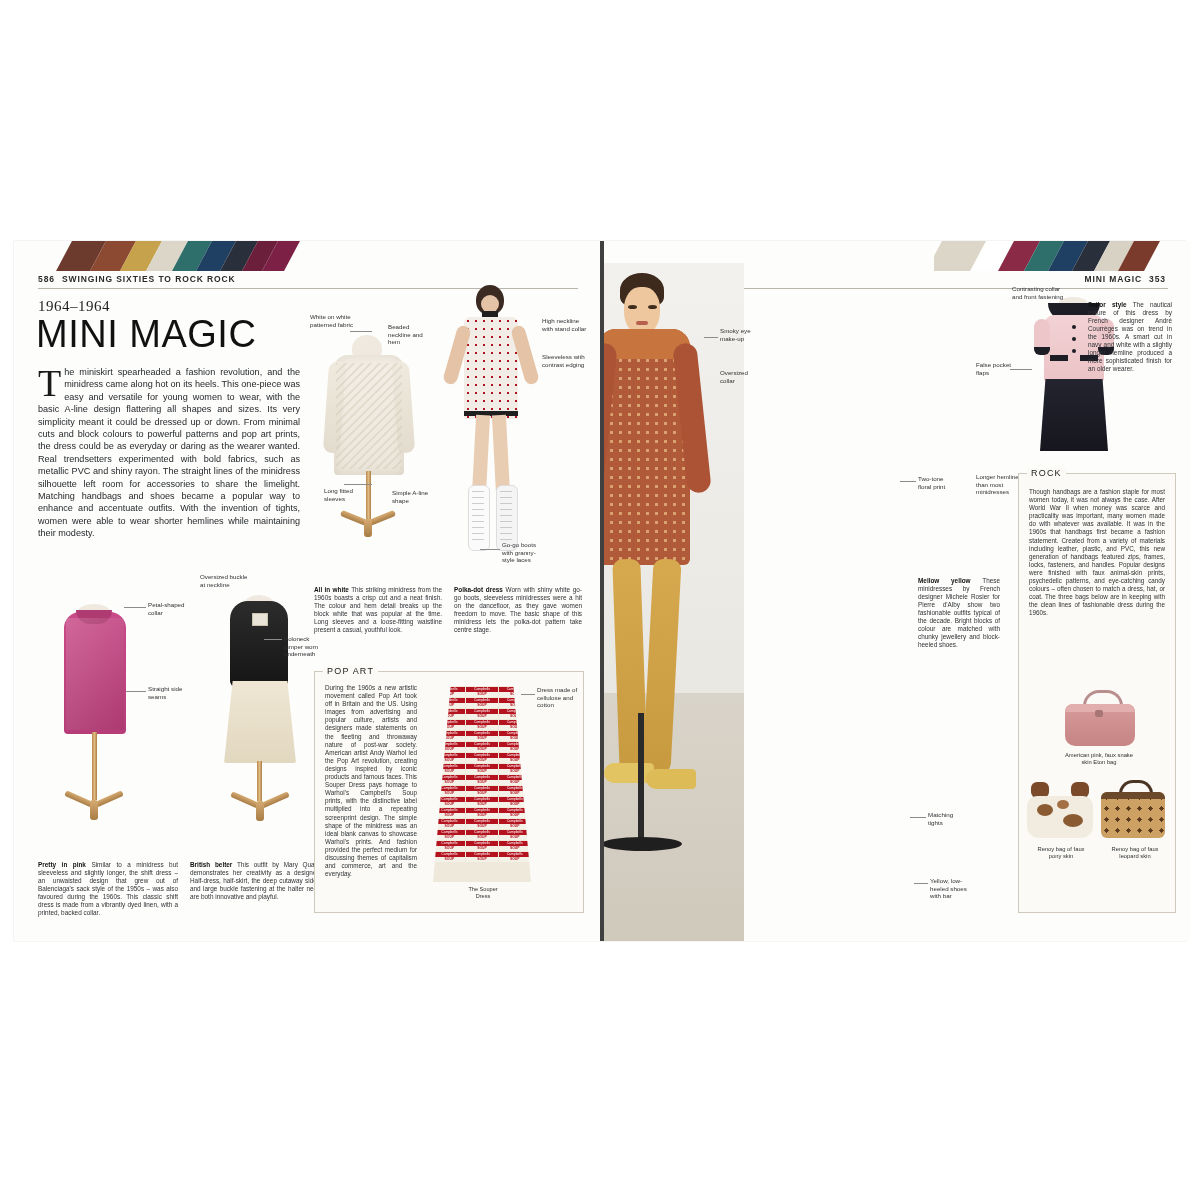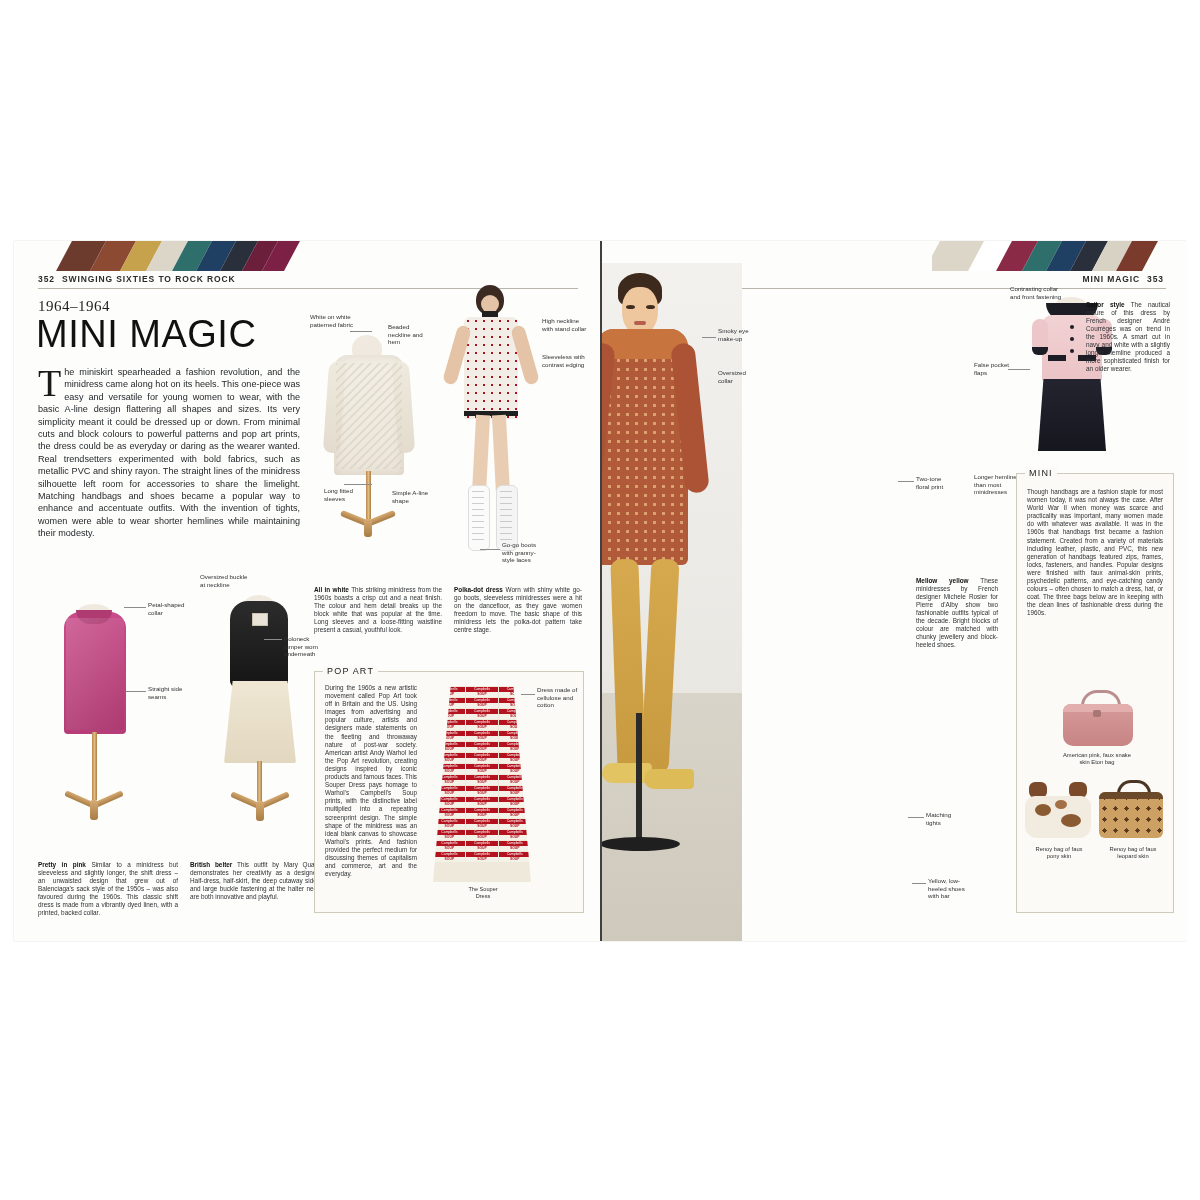--- a/index.html
+++ b/index.html
@@ -23,21 +23,21 @@
     box-shadow: 0 0 1px rgba(0,0,0,0.25);
   }
   .page {
     position: absolute;
     top: 0;
     height: 100%;
     background: #fdfdfb;
     overflow: hidden;
   }
   .page-left { left: 0; width: 586px; }
-  .page-right { left: 586px; width: 586px; border-left: 2px solid #404040; }
+  .page-right { left: 586px; width: 586px; border-left: 4px solid #404040; }
 
   
   .topbars {
     position: absolute;
     top: 0;
     height: 30px;
     overflow: hidden;
   }
   .topbars .bar {
     position: absolute;
@@ -223,21 +223,21 @@
       <div class="bar" style="left:74px;  width:26px; background:#c7a24c;"></div>
       <div class="bar" style="left:100px; width:26px; background:#dcd6c8;"></div>
       <div class="bar" style="left:126px; width:24px; background:#2f6f6b;"></div>
       <div class="bar" style="left:150px; width:24px; background:#1f3f63;"></div>
       <div class="bar" style="left:174px; width:22px; background:#2a2f3c;"></div>
       <div class="bar" style="left:196px; width:20px; background:#6b1f3a;"></div>
       <div class="bar" style="left:216px; width:22px; background:#7d2045;"></div>
     </div>
 
     <div class="folio" style="left:24px;">
-      <span>352</span><span class="sep"></span><span>SWINGING SIXTIES TO ROCK ROCK</span>
+      <span>586</span><span class="sep"></span><span>SWINGING SIXTIES TO ROCK ROCK</span>
     </div>
     <div class="rule" style="left:24px; top:47px; width:540px;"></div>
 
     <div class="daterange">1964–1964</div>
     <div class="bigtitle">MINI MAGIC</div>
 
     <div class="intro">
       <span class="dropcap">T</span><span>he miniskirt spearheaded a fashion revolution, and the minidress came along hot on its heels. This one-piece was easy and versatile for young women to wear, with the basic A-line design flattering all shapes and sizes. Its very simplicity meant it could be dressed up or down. From minimal cuts and block colours to powerful patterns and pop art prints, the dress could be as everyday or daring as the wearer wanted. Real trendsetters experimented with bold fabrics, such as metallic PVC and shiny rayon. The straight lines of the minidress silhouette left room for accessories to share the limelight. Matching handbags and shoes became a popular way to enhance and accentuate outfits. With the invention of tights, women were able to wear shorter hemlines while maintaining their modesty.</span>
     </div>
 
@@ -581,21 +581,21 @@
       <span>False pocket flaps</span>
     </div>
     <div class="leader" style="left:406px; top:128px; width:22px;"></div>
 
     <div class="blockcap" style="left:484px; top:60px; width:84px;">
       <span class="lead">Sailor style</span>
       <span>The nautical nature of this dress by French designer André Courrèges was on trend in the 1960s. A smart cut in navy and white with a slightly longer hemline produced a more sophisticated finish for an older wearer.</span>
     </div>
 
     <div class="panel" style="left:414px; top:232px; width:156px; height:438px;">
-      <div class="panel-title">MINI</div>
+      <div class="panel-title">ROCK</div>
       <div class="panel-body" style="position:absolute; left:10px; top:14px; width:136px;">Though handbags are a fashion staple for most women today, it was not always the case. After World War II when money was scarce and practicality was important, many women made do with whatever was available. It was in the 1960s that handbags first became a fashion statement. Created from a variety of materials including leather, plastic, and PVC, this new generation of handbags featured zips, frames, locks, fasteners, and handles. Popular designs were finished with faux animal-skin prints, psychedelic patterns, and eye-catching candy colours – often chosen to match a dress, hat, or coat. The three bags below are in keeping with the clean lines of fashionable dress during the 1960s.</div>
 
       <div style="position:absolute; left:44px; top:216px; width:74px; height:58px;">
         <div style="position:absolute; left:20px; top:0px; width:34px; height:16px; border:3px solid #b98e8e; border-bottom:none; border-radius:16px 16px 0 0;"></div>
         <div style="position:absolute; left:2px; top:14px; width:70px; height:42px; border-radius:8px 8px 10px 10px; background:linear-gradient(180deg,#d79a9a,#c78585);"></div>
         <div style="position:absolute; left:2px; top:14px; width:70px; height:8px; border-radius:8px 8px 0 0; background:#e3aeae;"></div>
         <div style="position:absolute; left:32px; top:20px; width:8px; height:7px; background:#a97676; border-radius:2px;"></div>
       </div>
       <div class="bagcap" style="left:20px; top:278px; width:120px;">
         <div>American pink, faux snake</div>

